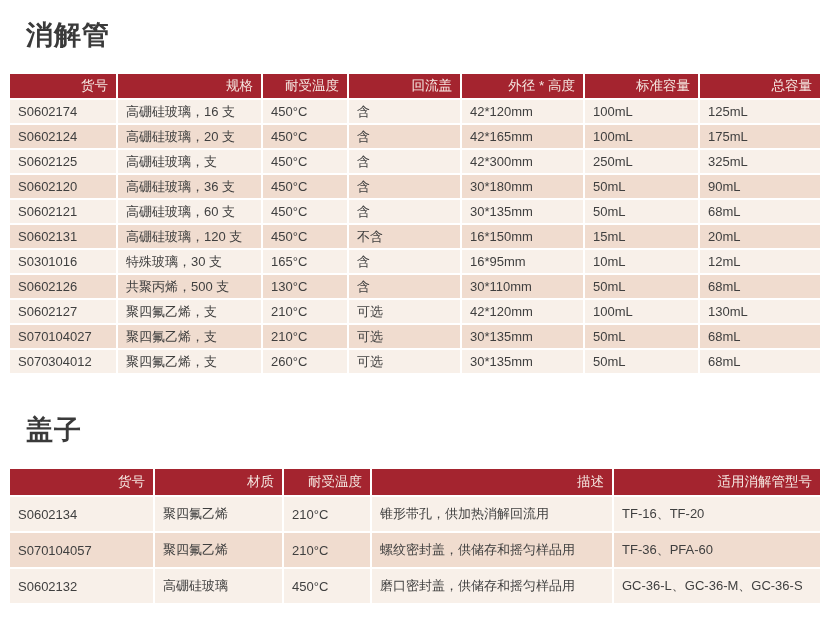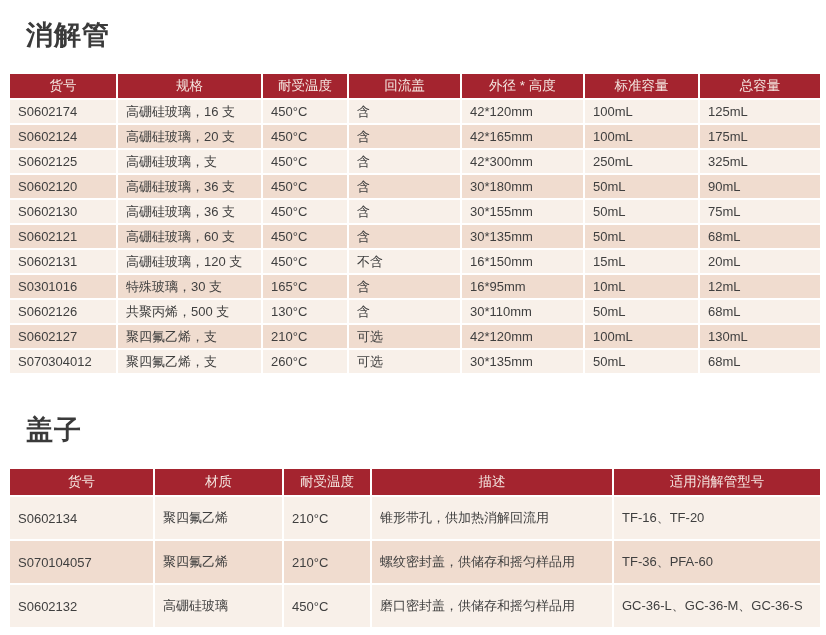--- a/index.html
+++ b/index.html
@@ -32,21 +32,21 @@
   table.cat {
     border-collapse: collapse;
     table-layout: fixed;
     width: 812px;
     font-size: 13px;
   }
   table.cat th {
     background: #a4242f;
     color: #f5e7e1;
     font-weight: normal;
-    text-align: center;
+    text-align: right;
     border: 2px solid #ffffff;
     padding: 0 8px;
     font-size: 13.5px;
     white-space: nowrap;
     overflow: hidden;
   }
   table.cat td {
     border: 2px solid #ffffff;
     padding: 0 8px;
     vertical-align: middle;
@@ -62,21 +62,21 @@
   .t1 .c1 { width: 108px; }
   .t1 .c2 { width: 145px; }
   .t1 .c3 { width: 86px; }
   .t1 .c4 { width: 113px; }
   .t1 .c5 { width: 123px; }
   .t1 .c6 { width: 115px; }
   .t1 .c7 { width: 122px; }
 
   
   .t2 thead tr { height: 28px; }
-  .t2 tbody tr { height: 44px; }
+  .t2 tbody tr { height: 36px; }
   .t2 .c1 { width: 145px; }
   .t2 .c2 { width: 129px; }
   .t2 .c3 { width: 88px; }
   .t2 .c4 { width: 242px; }
   .t2 .c5 { width: 208px; }
 </style>
 </head>
 <body>
 
 <div class="wrap">
@@ -135,29 +135,20 @@
           <tr>
             <td>S0602120</td>
             <td>高硼硅玻璃，36 支</td>
             <td>450°C</td>
             <td>含</td>
             <td>30*180mm</td>
             <td>50mL</td>
             <td>90mL</td>
           </tr>
           <tr>
-            <td>S0602130</td>
-            <td>高硼硅玻璃，36 支</td>
-            <td>450°C</td>
-            <td>含</td>
-            <td>30*155mm</td>
-            <td>50mL</td>
-            <td>75mL</td>
-          </tr>
-          <tr>
             <td>S0602121</td>
             <td>高硼硅玻璃，60 支</td>
             <td>450°C</td>
             <td>含</td>
             <td>30*135mm</td>
             <td>50mL</td>
             <td>68mL</td>
           </tr>
           <tr>
             <td>S0602131</td>
@@ -187,20 +178,29 @@
             <td>68mL</td>
           </tr>
           <tr>
             <td>S0602127</td>
             <td>聚四氟乙烯，支</td>
             <td>210°C</td>
             <td>可选</td>
             <td>42*120mm</td>
             <td>100mL</td>
             <td>130mL</td>
+          </tr>
+          <tr>
+            <td>S070104027</td>
+            <td>聚四氟乙烯，支</td>
+            <td>210°C</td>
+            <td>可选</td>
+            <td>30*135mm</td>
+            <td>50mL</td>
+            <td>68mL</td>
           </tr>
           <tr>
             <td>S070304012</td>
             <td>聚四氟乙烯，支</td>
             <td>260°C</td>
             <td>可选</td>
             <td>30*135mm</td>
             <td>50mL</td>
             <td>68mL</td>
           </tr>

